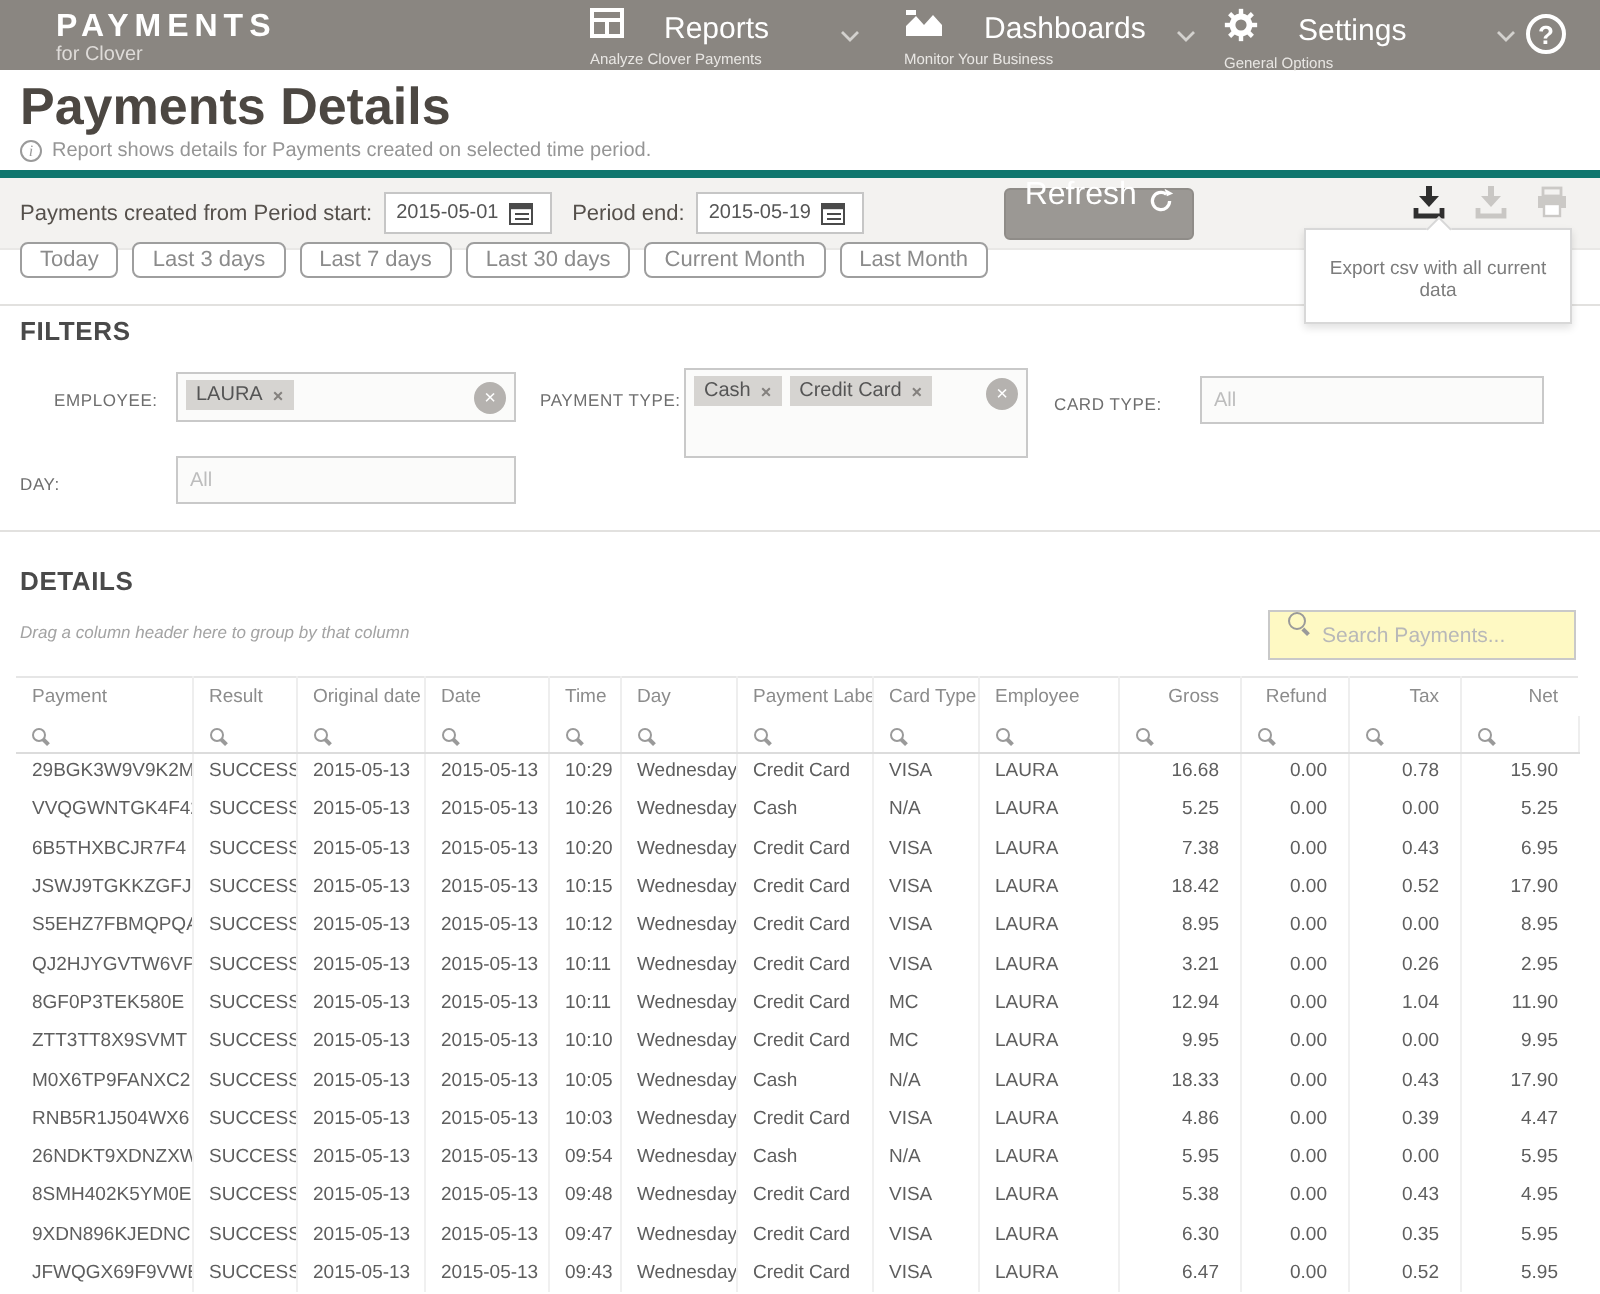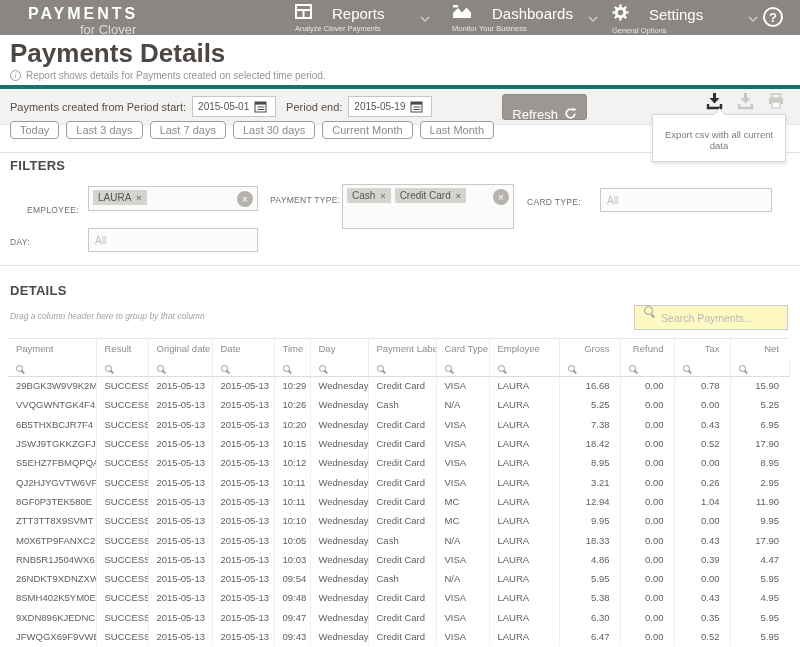--- a/index.html
+++ b/index.html
@@ -5,21 +5,21 @@
   * { box-sizing: border-box; margin: 0; padding: 0; }
   html,body { width:800px; height:647px; overflow:hidden; background:#fff;
     font-family:"Liberation Sans", sans-serif; }
   #app { position:relative; width:800px; height:647px; }
 
   
   .topbar { position:absolute; top:0; left:0; width:800px; height:35px;
     background:var(--topbar-bg,#8a8681); color:#fff; }
   .logo { position:absolute; left:28px; top:5px; cursor:default; }
   .logo-title { font-size:16px; letter-spacing:3px; color:#fff; font-weight:bold; }
-  .logo-sub { font-size:13px; color:#dedbd8; text-align:right; padding-right:2px; margin-top:-1px; }
+  .logo-sub { font-size:10px; color:#dedbd8; text-align:left; padding-right:2px; margin-top:-1px; }
   .nav-group { position:absolute; top:4px; display:flex; flex-direction:column; cursor:pointer; }
   .nav-main { display:flex; align-items:center; gap:20px; }
   .nav-label { font-size:15px; color:#fff; }
   .nav-sub { font-size:7.5px; color:#e9e7e4; margin-top:1px; }
   .nav-reports { left:295px; }
   .nav-dash { left:452px; }
   .nav-settings { left:612px; }
   .chev { position:absolute; top:8px; }
   .chev1 { left:420px; } .chev2 { left:588px; } .chev3 { left:748px; }
   .help-circle { position:absolute; left:763px; top:7px; width:20px; height:20px;
@@ -40,21 +40,21 @@
     background:var(--bar-bg,#f3f2f0); border-top:4px solid #0f766e; border-bottom:1px solid #e9e8e6;
     display:flex; align-items:center; font-size:11px; color:#55504b; }
   .period-bar .lbl { margin-left:10px; }
   .date-input { margin-left:6px; width:84px; height:21px; background:#fff;
     border:1px solid #c6c6c6; display:flex; align-items:center; }
   .date-input input { border:0; outline:0; width:60px; font-size:10px; color:#555;
     padding-left:5px; font-family:"Liberation Sans", sans-serif; background:transparent; }
   .date-input svg { margin-left:1px; cursor:pointer; }
   .lbl-end { margin-left:14px; }
   .refresh-btn { margin-left:70px; height:21px; background:var(--button-bg,#9b9894); color:#fff;
-    border:1px solid #8f8c88; border-radius:3px; font-size:13px; display:flex; align-items:flex-start;
+    border:1px solid #8f8c88; border-radius:3px; font-size:16px; display:flex; align-items:flex-end;
     gap:6px; padding:12px 9px; cursor:pointer; font-family:"Liberation Sans", sans-serif; }
   .export-cluster { position:absolute; right:16px; top:3px; display:flex; gap:14px; align-items:center; }
   .export-cluster span { cursor:pointer; display:inline-flex; }
 
   
   .tooltip { position:absolute; left:652px; top:114px; width:134px; background:#fff;
     border:1px solid #d8d8d8; box-shadow:0 2px 4px rgba(0,0,0,.12); padding:14px 6px 10px 6px;
     font-size:9.5px; color:#7c7c7c; text-align:center; z-index:5; }
   .tooltip::before { content:""; position:absolute; top:-5px; left:62px; width:8px; height:8px;
     background:#fff; border-left:1px solid #d8d8d8; border-top:1px solid #d8d8d8;
@@ -66,21 +66,21 @@
     font-size:11px; padding:2px 9px; cursor:pointer; font-family:"Liberation Sans", sans-serif; }
 
   .divider { position:absolute; left:0; width:800px; border-top:1px solid #e2e1df; }
   .div1 { top:152px; } .div2 { top:265px; }
 
   
   .filters-h { position:absolute; left:10px; top:158px; font-size:13px; font-weight:bold;
     color:#4a4a4a; letter-spacing:.3px; }
   .f-label { position:absolute; font-size:8.5px; color:#6e6e6e; letter-spacing:.3px; }
   .f-box { position:absolute; background:#fbfbfa; border:1px solid #c9c9c9; }
-  .lab-emp { left:10px; top:205px;padding-left:17px; } .box-emp { left:88px; top:186px; width:170px; height:25px; }
+  .lab-emp { left:10px; top:195px;padding-left:17px; } .box-emp { left:88px; top:186px; width:170px; height:25px; }
   .lab-pay { left:270px; top:195px; } .box-pay { left:342px; top:184px; width:172px; height:45px; }
   .lab-card { left:527px; top:197px; } .box-card { left:600px; top:188px; width:172px; height:24px; }
   .lab-day { left:10px; top:237px; } .box-day { left:88px; top:228px; width:170px; height:24px; }
   .tag-wrap { display:flex; gap:4px; padding:3px 4px; }
   .tag { background:var(--tag-bg,#d6d4d1); color:#555; font-size:10px; padding:2px 5px;
     display:inline-flex; align-items:center; gap:5px; cursor:default; white-space:nowrap; }
   .tag .x { color:#84817e; font-size:9px; cursor:pointer; font-weight:bold; }
   .clear-btn { position:absolute; right:4px; top:4px; width:16px; height:16px; border-radius:50%;
     background:#b5b2af; color:#fff; font-size:10px; display:flex; align-items:center;
     justify-content:center; cursor:pointer; }

